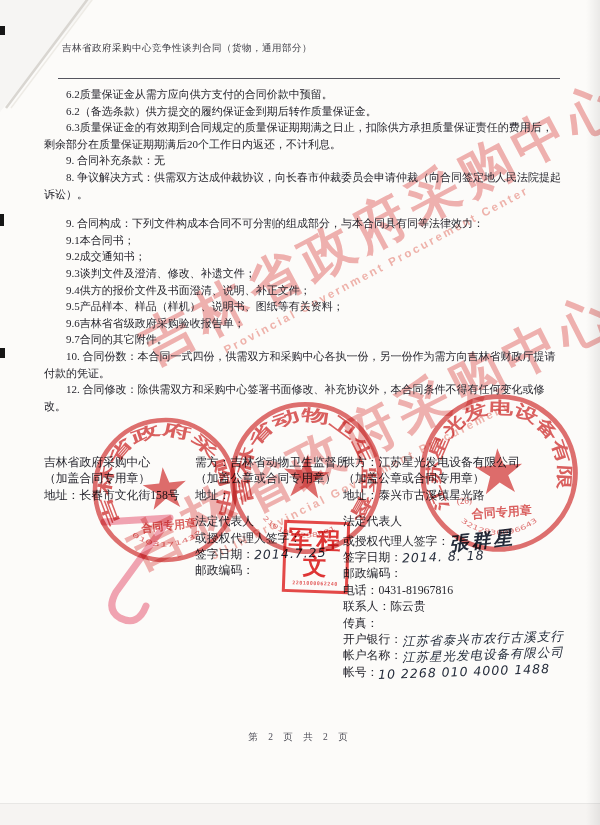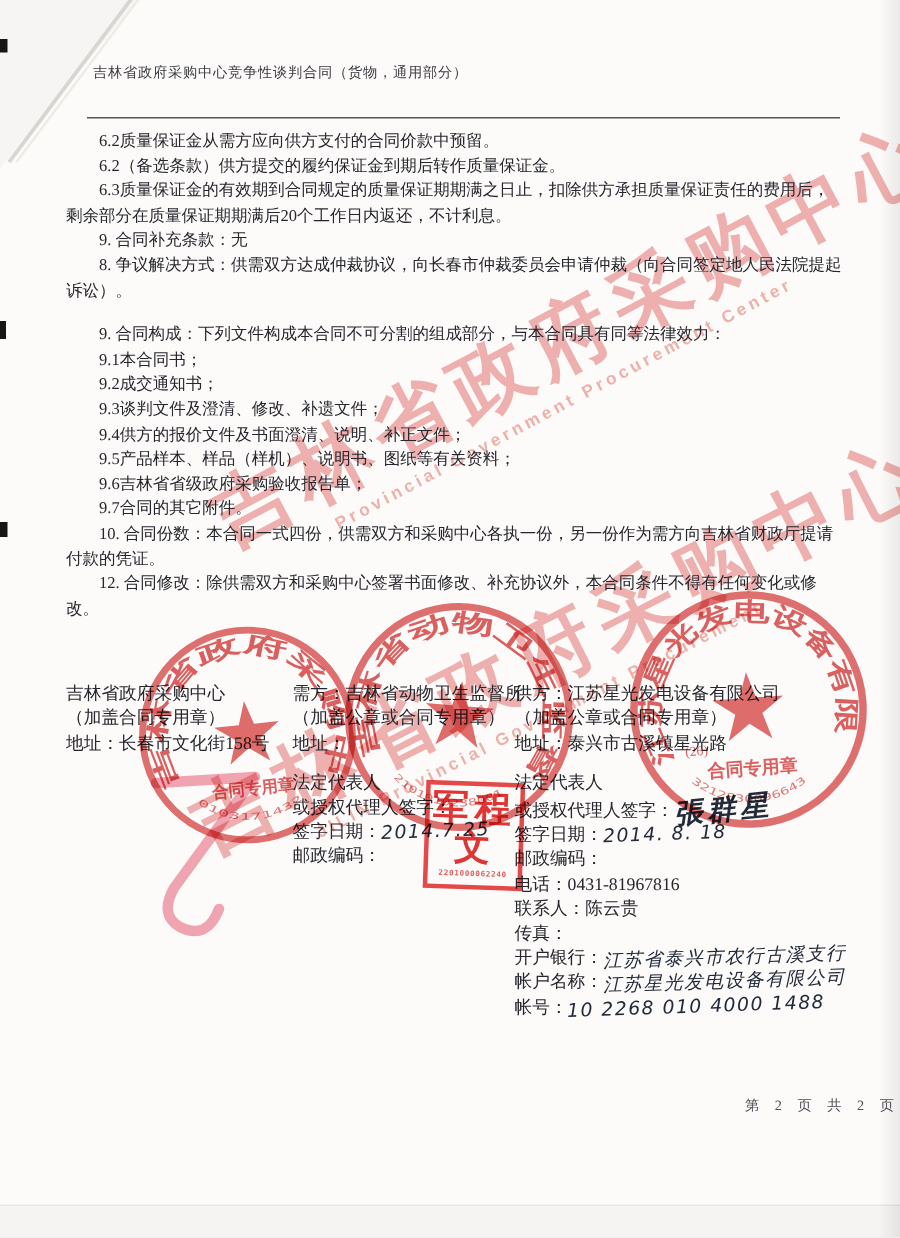--- a/index.html
+++ b/index.html
@@ -31,21 +31,21 @@
   .wm .wm-cn{font-size:53px;letter-spacing:7px;color:rgba(225,96,94,0.48);}
   .wm .wm-en{font-size:11.5px;letter-spacing:2.6px;color:rgba(229,118,108,0.55);margin-top:-4px;padding-left:70px;}
 
   .name-seal{position:absolute;border:3px solid rgba(226,42,42,0.85);mix-blend-mode:multiply;
       display:flex;flex-direction:column;align-items:center;justify-content:center;
       color:rgba(222,32,32,0.9);font-family:"Liberation Serif",serif;font-weight:bold;}
   .name-seal .r1{font-size:24px;letter-spacing:4px;line-height:24px;}
   .name-seal .r2{font-size:24px;line-height:24px;margin-top:2px;letter-spacing:2px;}
   .name-seal .sn{font-size:5px;letter-spacing:.5px;margin-top:2px;color:rgba(222,52,52,0.8);font-family:"DejaVu Sans Mono",monospace;}
 
-  .footer{position:absolute;left:0;top:731px;width:600px;text-align:right;
+  .footer{position:absolute;left:0;top:731px;width:600px;text-align:center;
       font-size:9.5px;color:#4c4c56;letter-spacing:4px;}
 </style>
 </head>
 <body>
 
 <div class="scan">
 
   <svg class="crease" width="140" height="130">
     <polygon points="0,0 92,0 0,112" fill="rgba(70,65,60,0.03)"></polygon>
     <line x1="90" y1="-4" x2="6" y2="108" stroke="#d9d6d1" stroke-width="2.5"></line>

